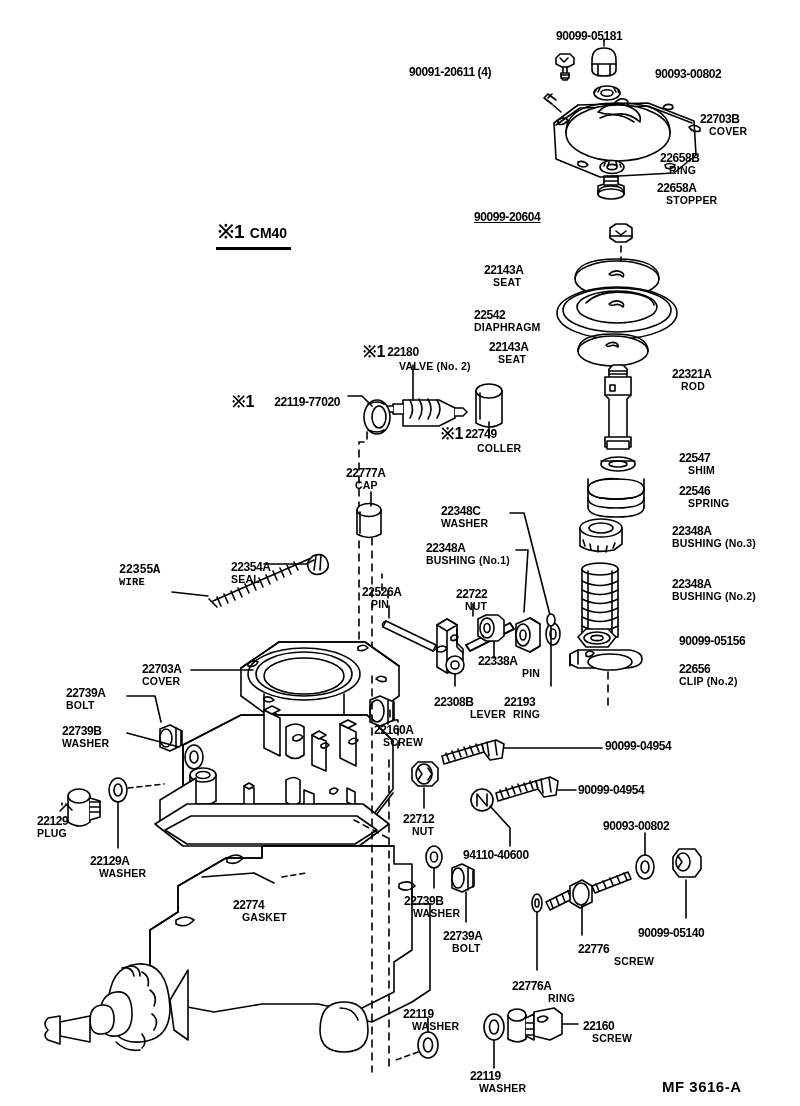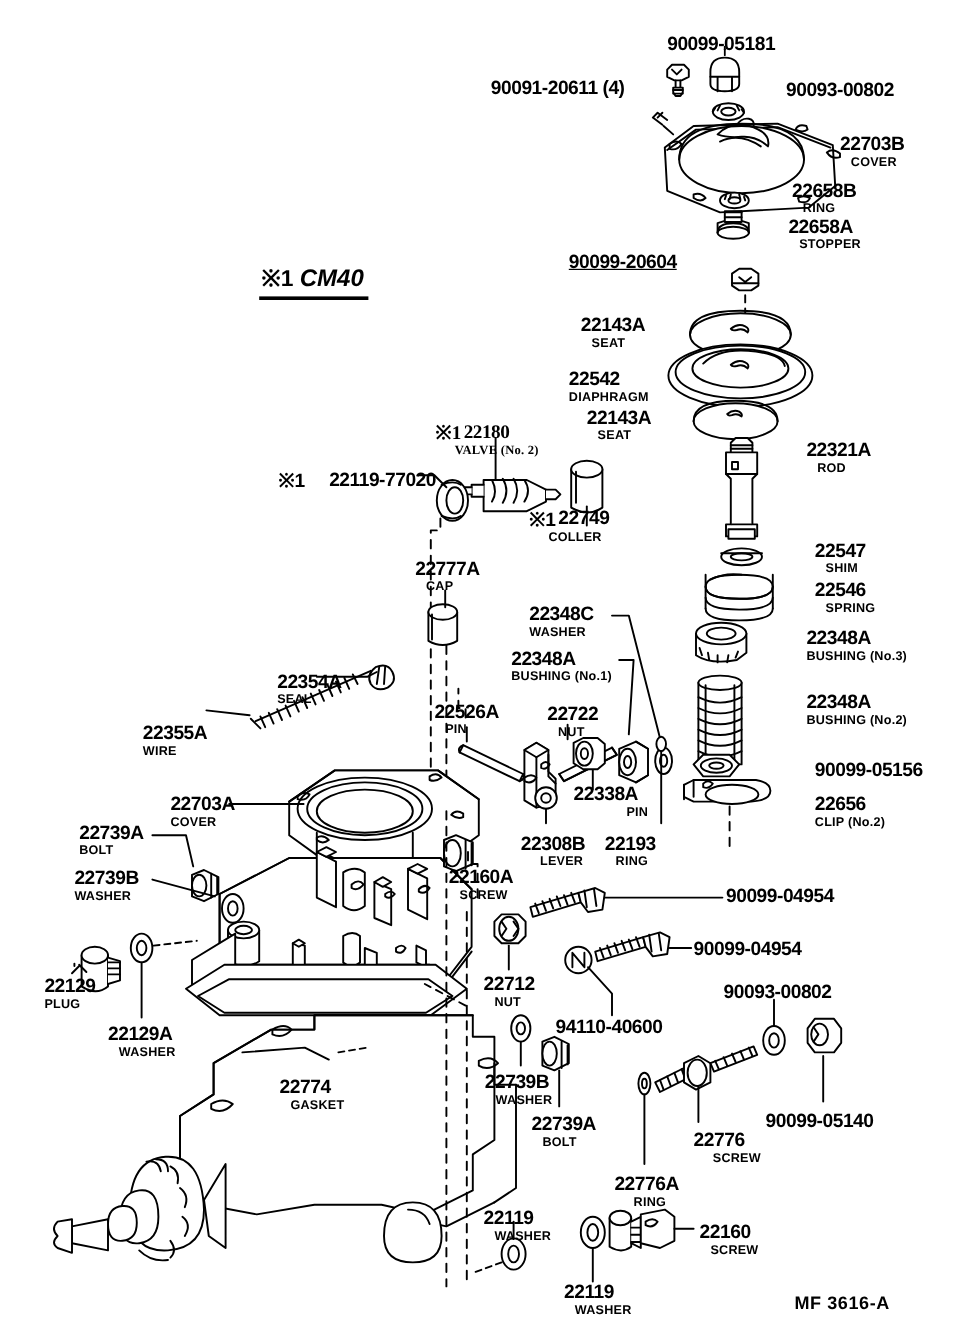--- a/index.html
+++ b/index.html
@@ -1,29 +1,29 @@
 <!DOCTYPE html>
 <html><head>
 <meta charset="utf-8">
 <style>
   html,body{margin:0;padding:0;background:#fff;}
   body{width:800px;height:1106px;position:relative;overflow:hidden;
        font-family:"Liberation Sans",sans-serif;color:#000;}
   #sheet{position:absolute;inset:0;width:800px;height:1106px;}
   svg#art{position:absolute;left:0;top:0;width:800px;height:1106px;}
   .lbl{position:absolute;white-space:nowrap;line-height:1;}
-  .lbl .pn{display:block;font-size:16px;font-weight:700;letter-spacing:-0.4px;}
+  .lbl .pn{display:block;font-size:12px;font-weight:700;letter-spacing:-0.4px;}
   .lbl .nm{display:block;font-size:10.5px;font-weight:700;letter-spacing:0.2px;margin-top:1px;}
   .nm.ind{margin-left:9px;}
-  .nm.ind3{margin-left:16px;}
+  .nm.ind3{margin-left:36px;}
   .nm.ind4{margin-left:44px;}
   .ast{display:inline-block;font-size:16px;font-weight:700;vertical-align:-1px;}
   #cm40{position:absolute;left:216px;top:218px;font-size:19px;font-weight:700;
         border-bottom:3px solid #000;padding:0 4px 3px 2px;letter-spacing:0px;}
-  #cm40 .sm{font-size:20px;font-style:italic;}
+  #cm40 .sm{font-size:14px;}
   #footer{position:absolute;left:662px;top:1078px;font-size:15px;font-weight:700;letter-spacing:0.5px;}
 </style>
 </head>
 <body>
 
 <div id="sheet">
 
   <svg id="art" viewBox="0 0 800 1106">
     <g fill="none" stroke="#000" stroke-width="1.6" stroke-linecap="round" stroke-linejoin="round">
 
@@ -514,21 +514,21 @@
         <span class="nm ind">SEAT</span>
       </div>
       <div class="lbl" style="left: 474px; top: 309px;">
         <span class="pn">22542</span>
         <span class="nm ">DIAPHRAGM</span>
       </div>
       <div class="lbl" style="left: 489px; top: 341px;">
         <span class="pn">22143A</span>
         <span class="nm ind">SEAT</span>
       </div>
-      <div class="lbl" style="left: 363px; top: 353px; font-family: Liberation Serif, serif;"><span class="ast">※1</span><span class="pn" style="display: inline-block; margin-left: 2px;">22180</span><span class="nm ind3">VALVE (No. 2)</span></div>
+      <div class="lbl" style="left: 363px; top: 343px;"><span class="ast">※1</span><span class="pn" style="display: inline-block; margin-left: 2px;">22180</span><span class="nm ind3">VALVE (No. 2)</span></div>
       <div class="lbl" style="left: 232px; top: 393px;"><span class="ast">※1</span><span class="pn" style="display: inline-block; margin-left: 20px;">22119-77020</span></div>
       <div class="lbl" style="left: 441px; top: 425px;"><span class="ast">※1</span><span class="pn" style="display: inline-block; margin-left: 2px;">22749</span><span class="nm ind3">COLLER</span></div>
       <div class="lbl" style="left: 672px; top: 368px;">
         <span class="pn">22321A</span>
         <span class="nm ind">ROD</span>
       </div>
       <div class="lbl" style="left: 679px; top: 452px;">
         <span class="pn">22547</span>
         <span class="nm ind">SHIM</span>
       </div>
@@ -560,21 +560,21 @@
         <span class="nm ">WASHER</span>
       </div>
       <div class="lbl" style="left: 426px; top: 542px;">
         <span class="pn">22348A</span>
         <span class="nm ">BUSHING (No.1)</span>
       </div>
       <div class="lbl" style="left: 199px; top: 561px; margin-left: 32px;">
         <span class="pn">22354A</span>
         <span class="nm ">SEAL</span>
       </div>
-      <div class="lbl" style="left: 119px; top: 604px;">
+      <div class="lbl" style="left: 119px; top: 564px; font-family: Liberation Mono, monospace;">
         <span class="pn">22355A</span>
         <span class="nm ">WIRE</span>
       </div>
       <div class="lbl" style="left: 362px; top: 586px;">
         <span class="pn">22526A</span>
         <span class="nm ind">PIN</span>
       </div>
       <div class="lbl" style="left: 456px; top: 588px;">
         <span class="pn">22722</span>
         <span class="nm ind">NUT</span>

